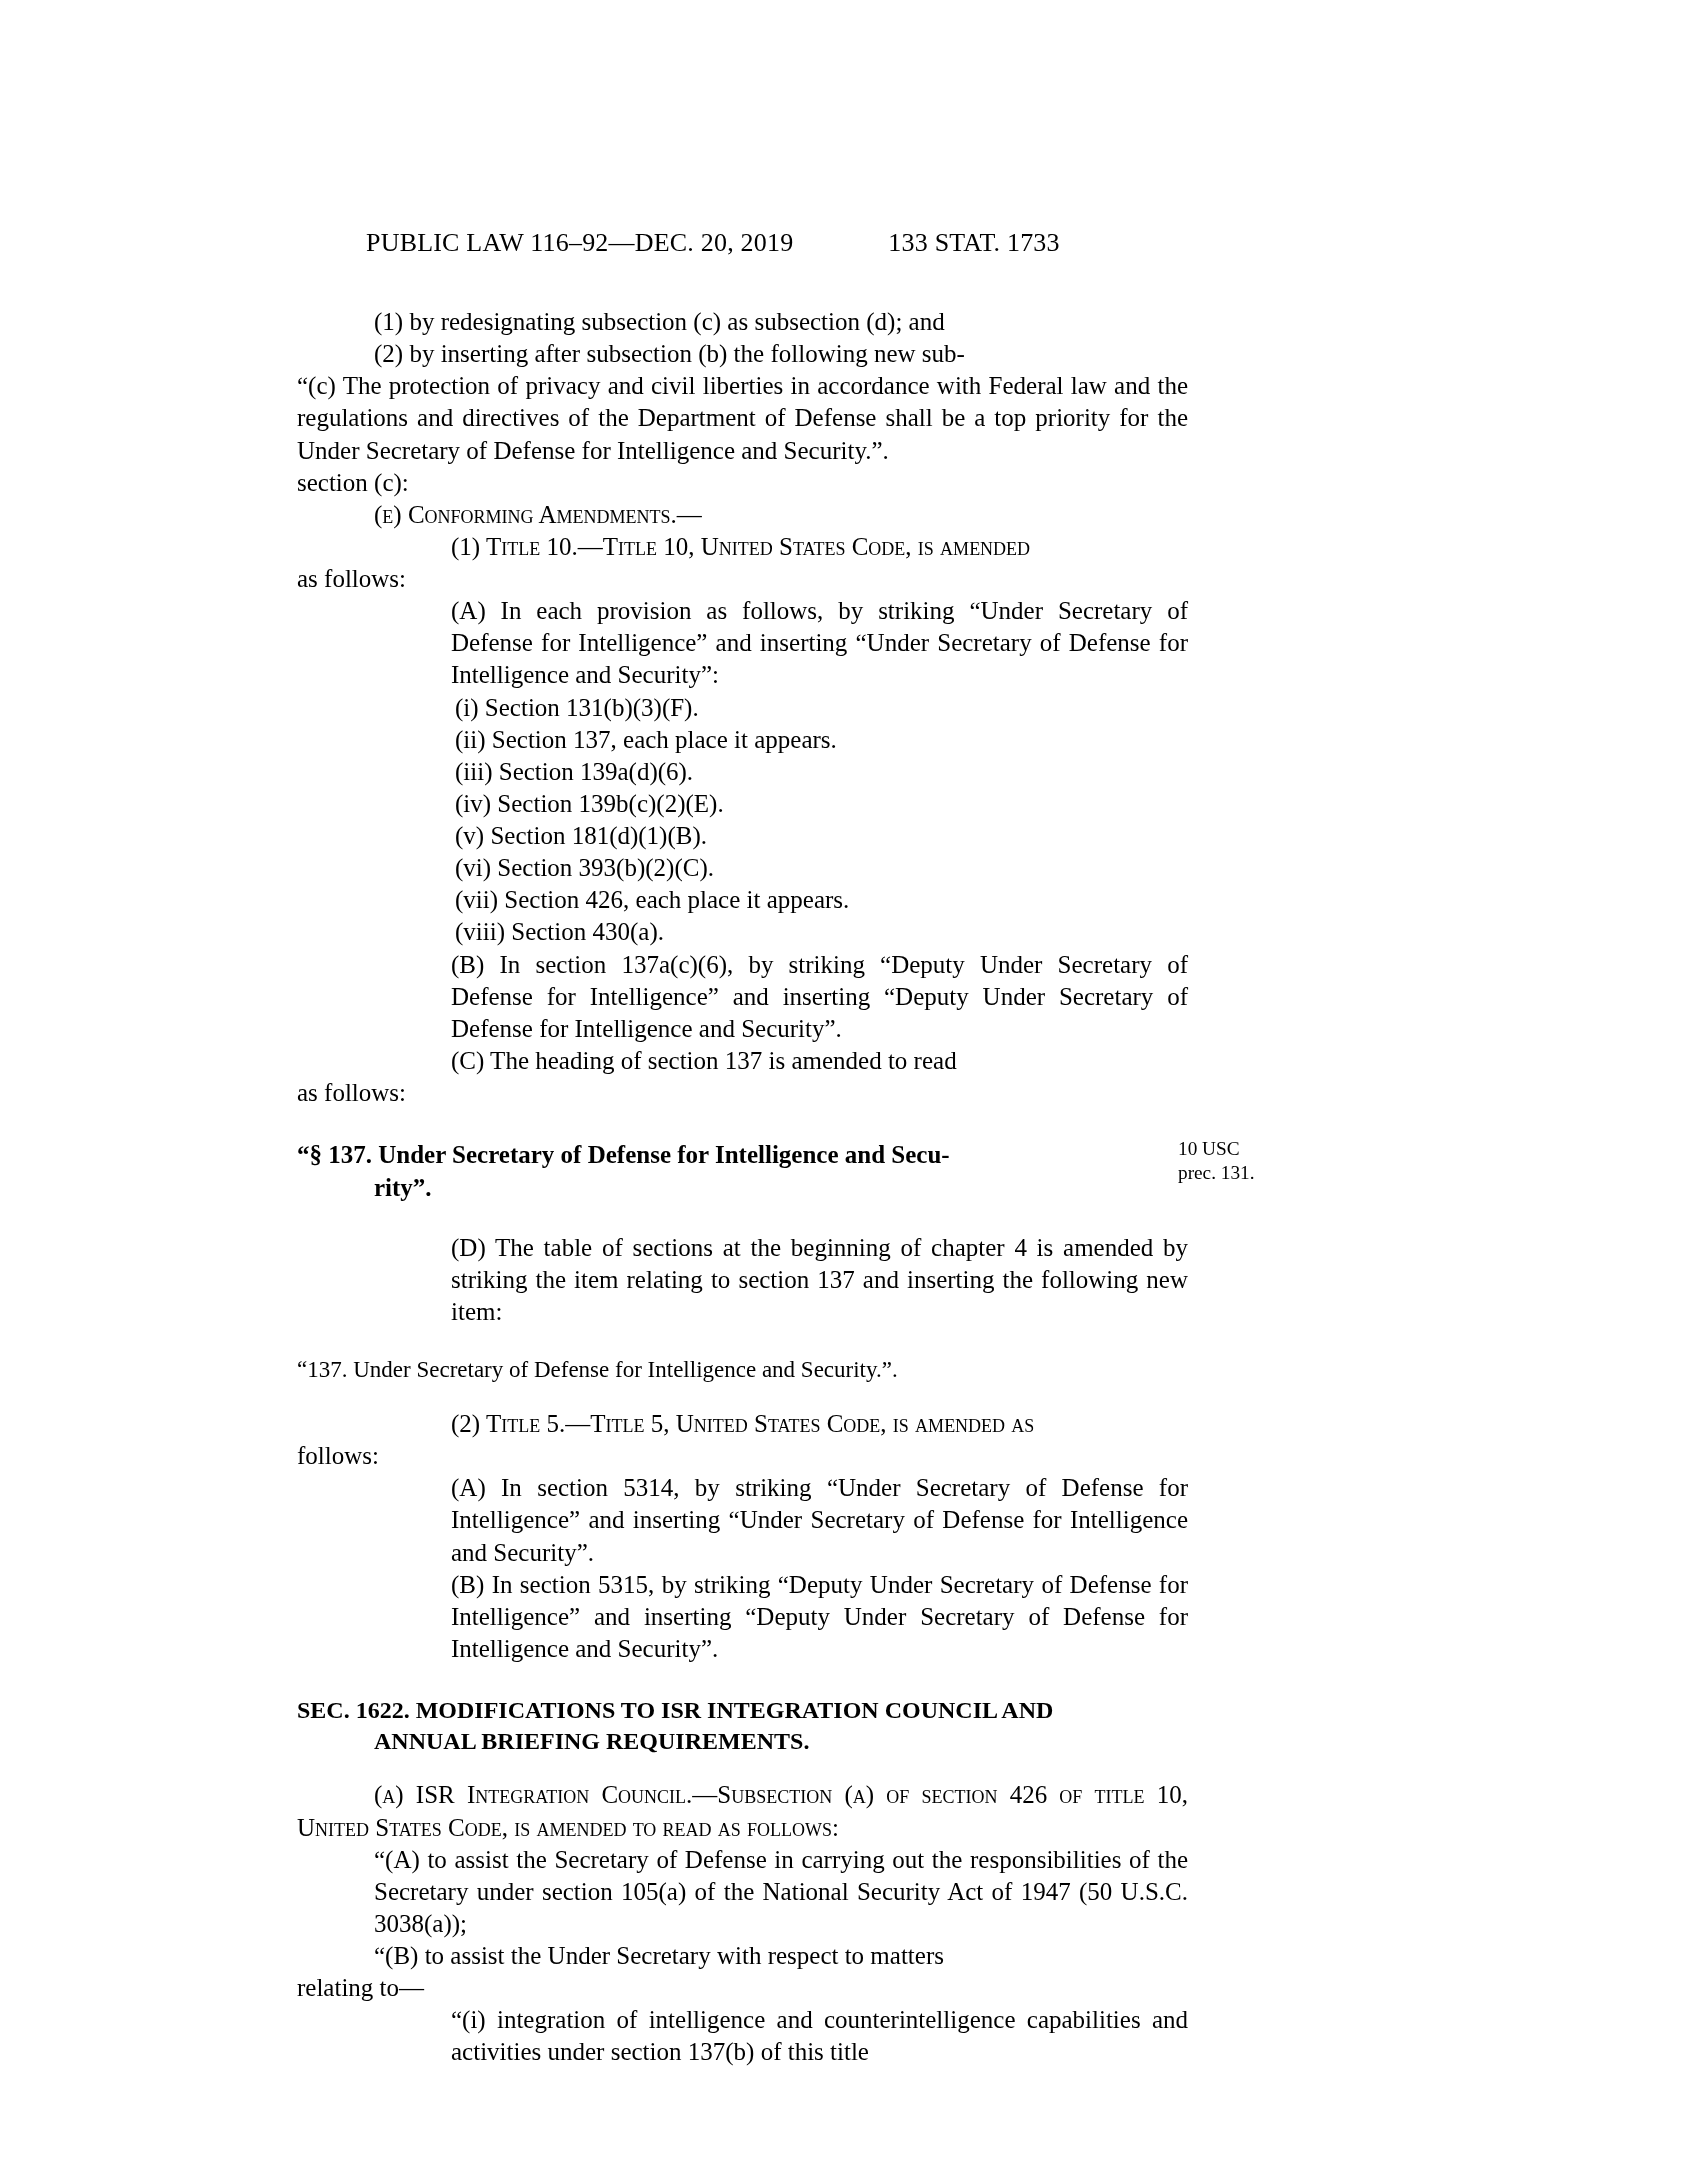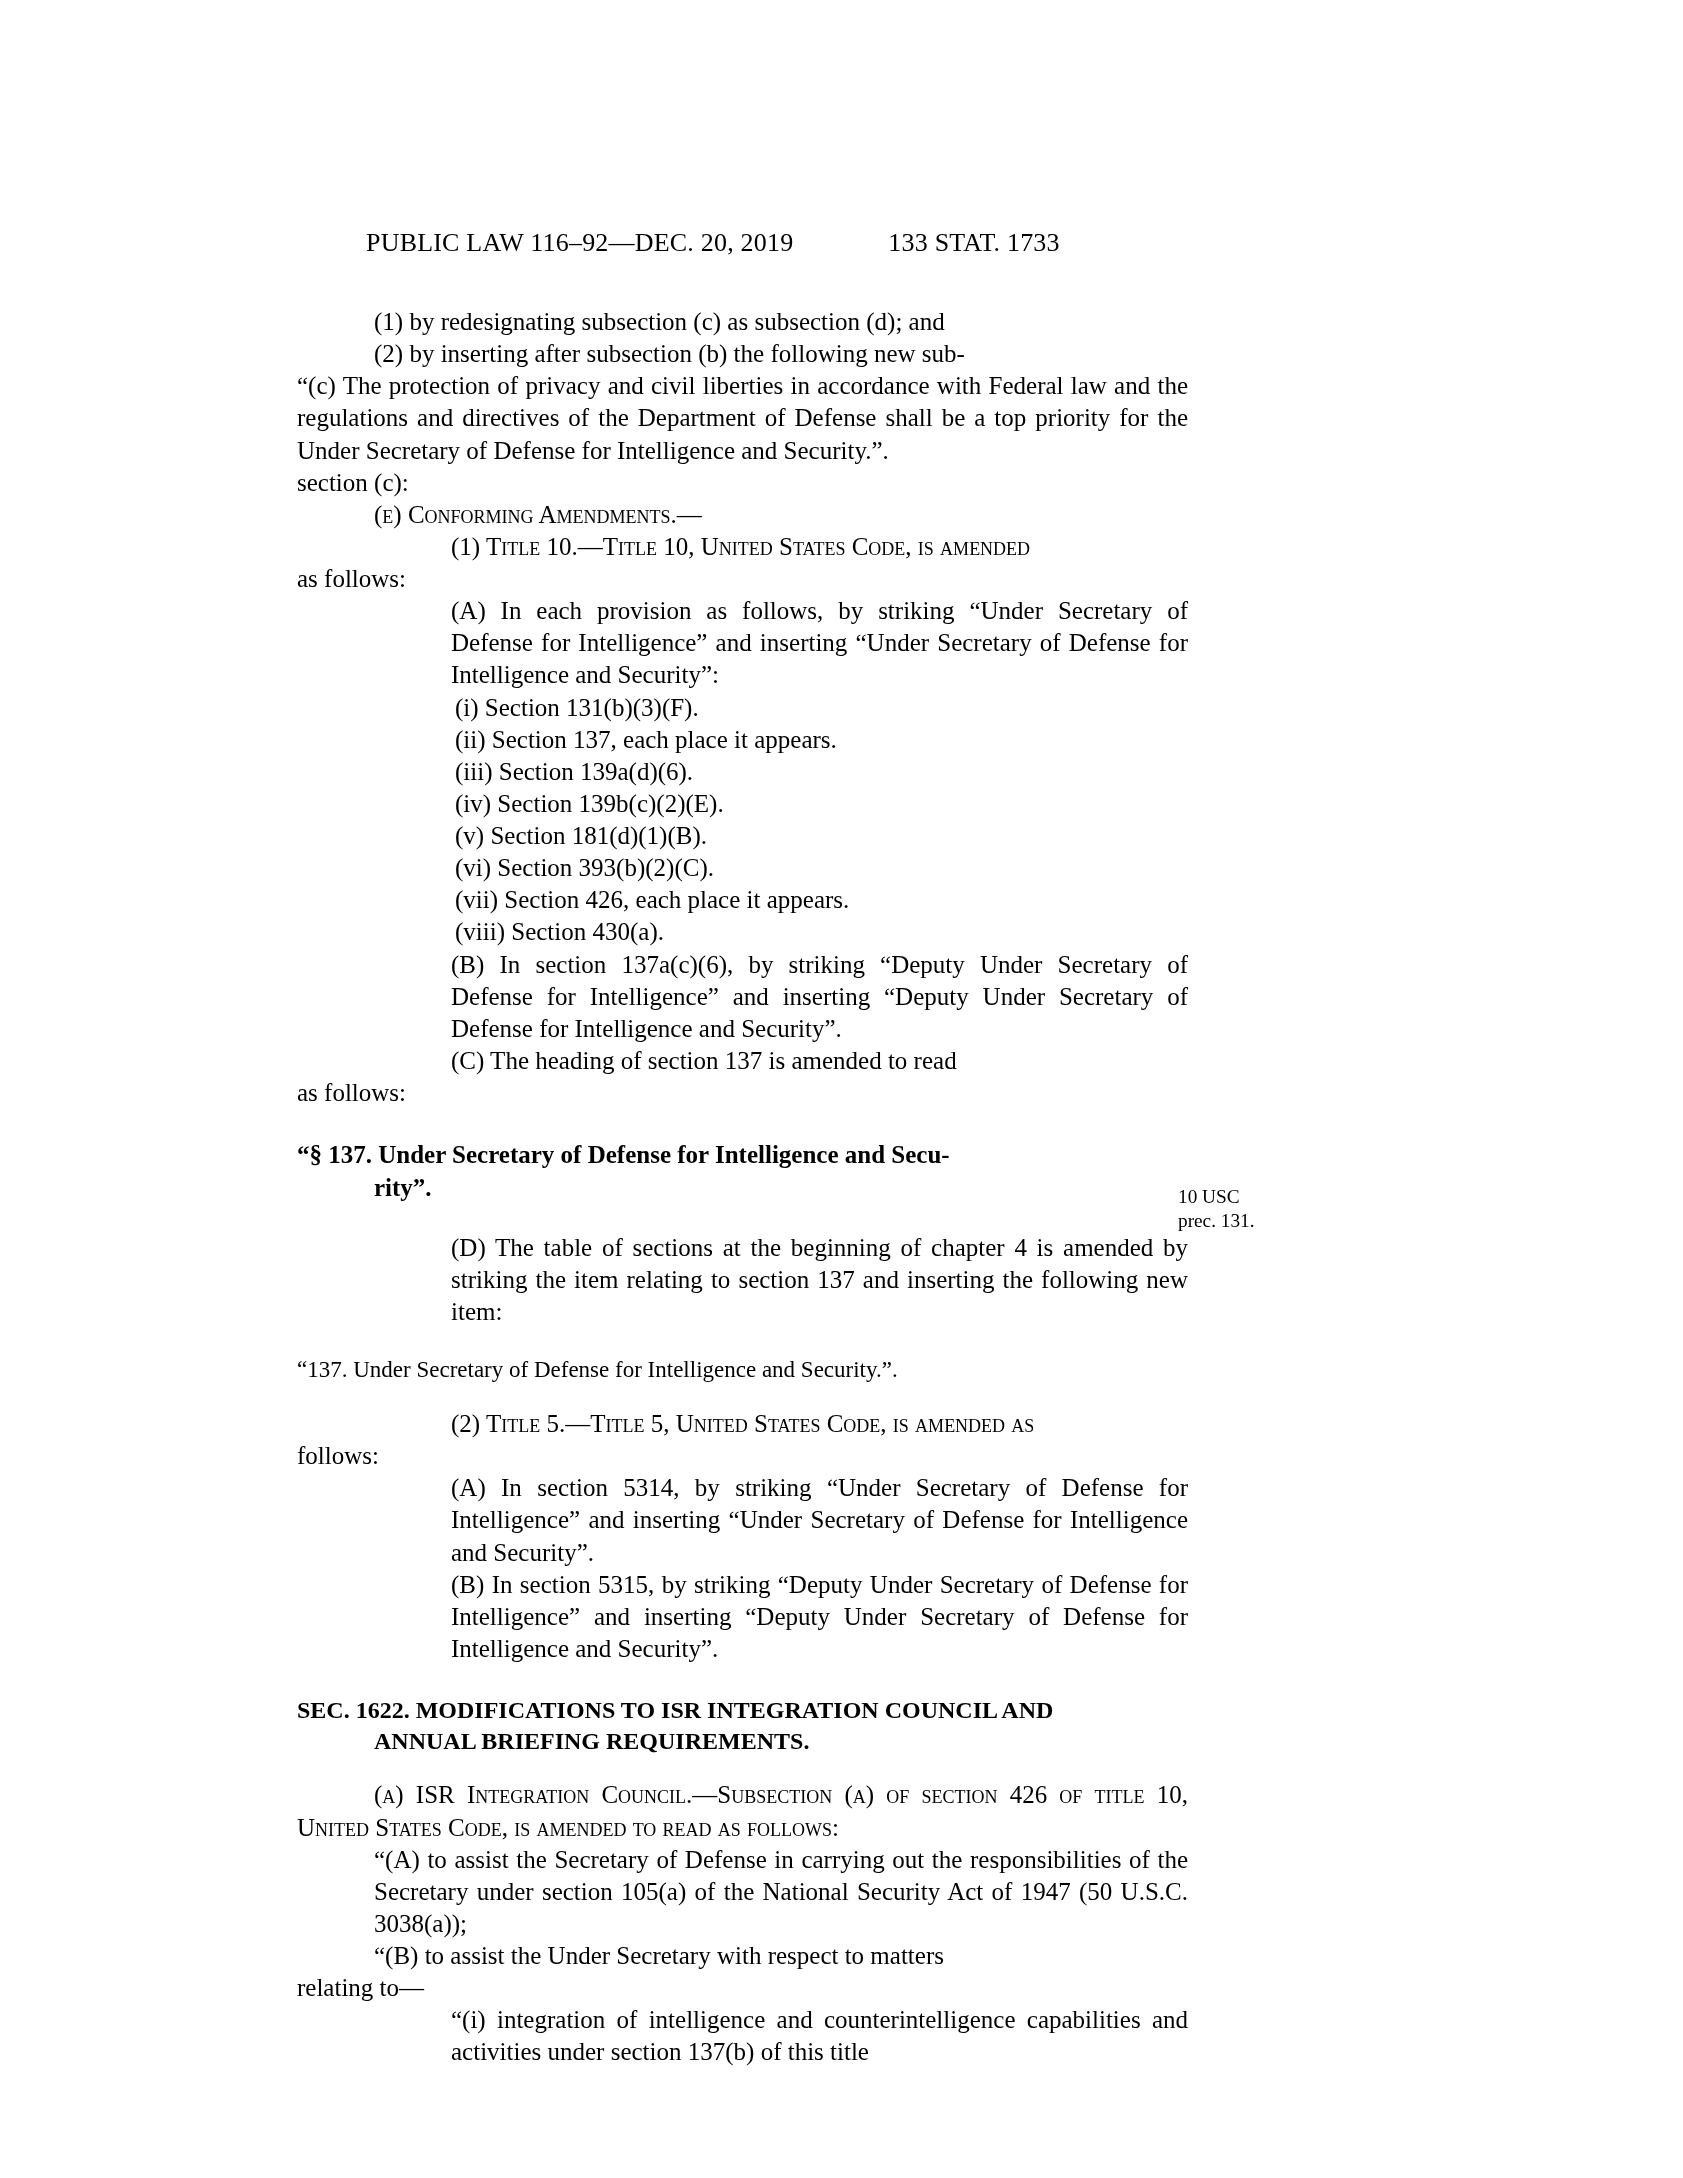--- a/index.html
+++ b/index.html
@@ -93,21 +93,21 @@
     line-height: 1.3;
   }
   .sec-head .line2 {
     display: block;
     padding-left: 77px;
     text-align: left;
   }
   .sidenote {
     position: absolute;
     left: 1178px;
-    top: 1185px;
+    top: 1137px;
     width: 178px;
     font-size: 19.3px;
     line-height: 1.25;
     text-align: left;
   }
   .nowrapline { text-align: left; }
 </style>
 </head>
 <body>
 

